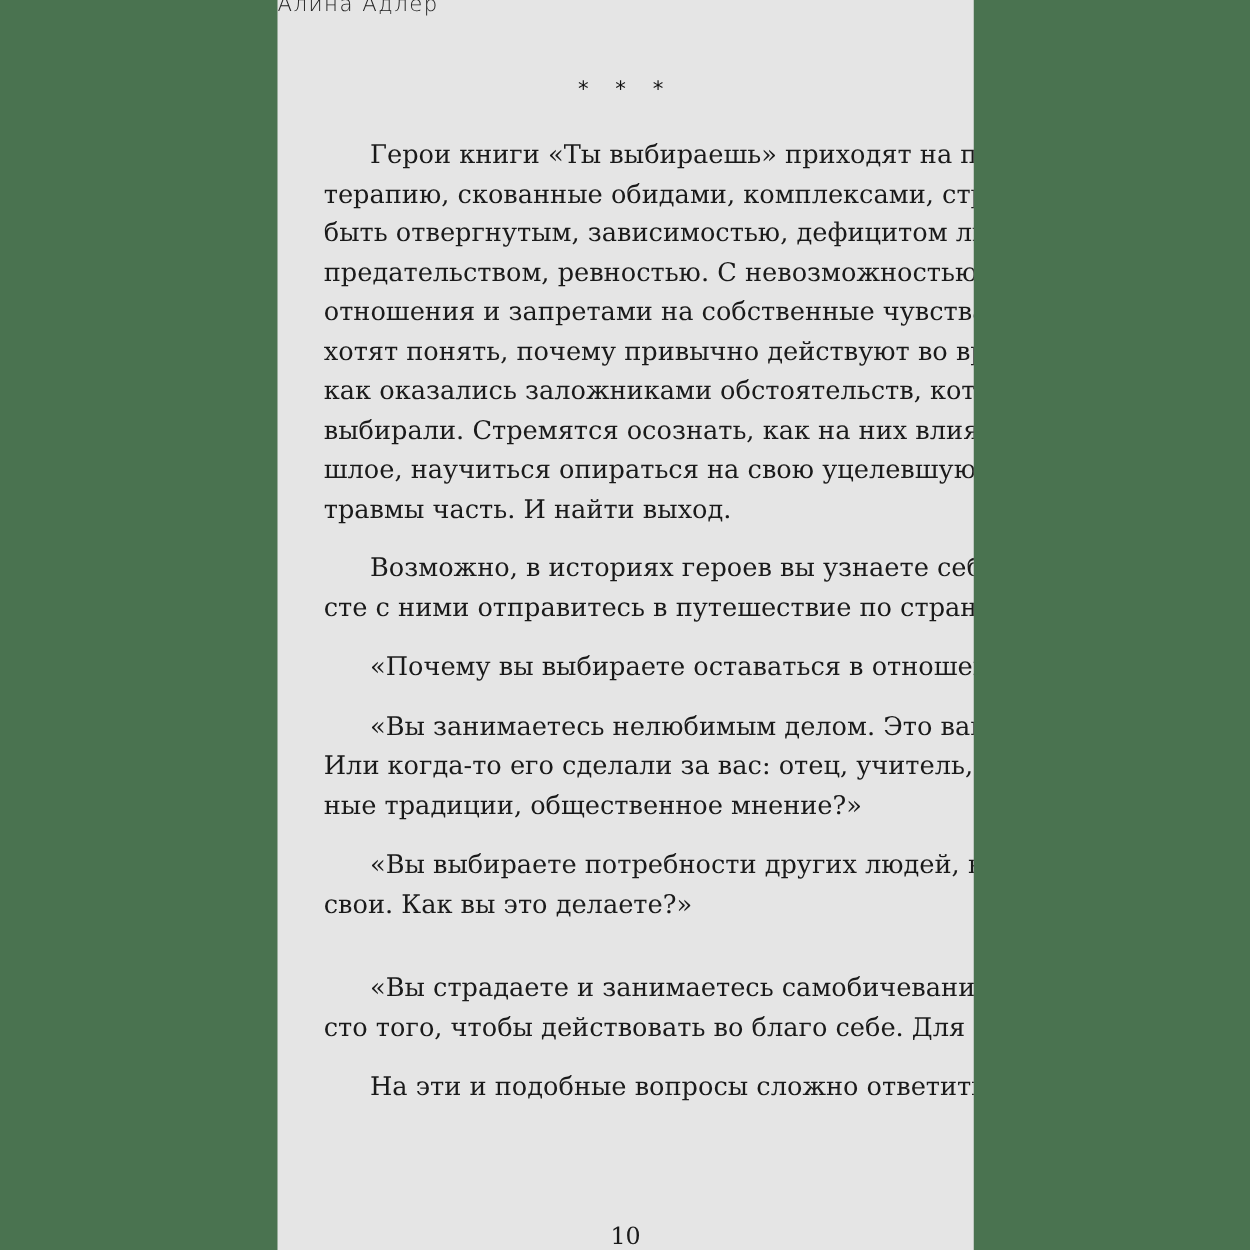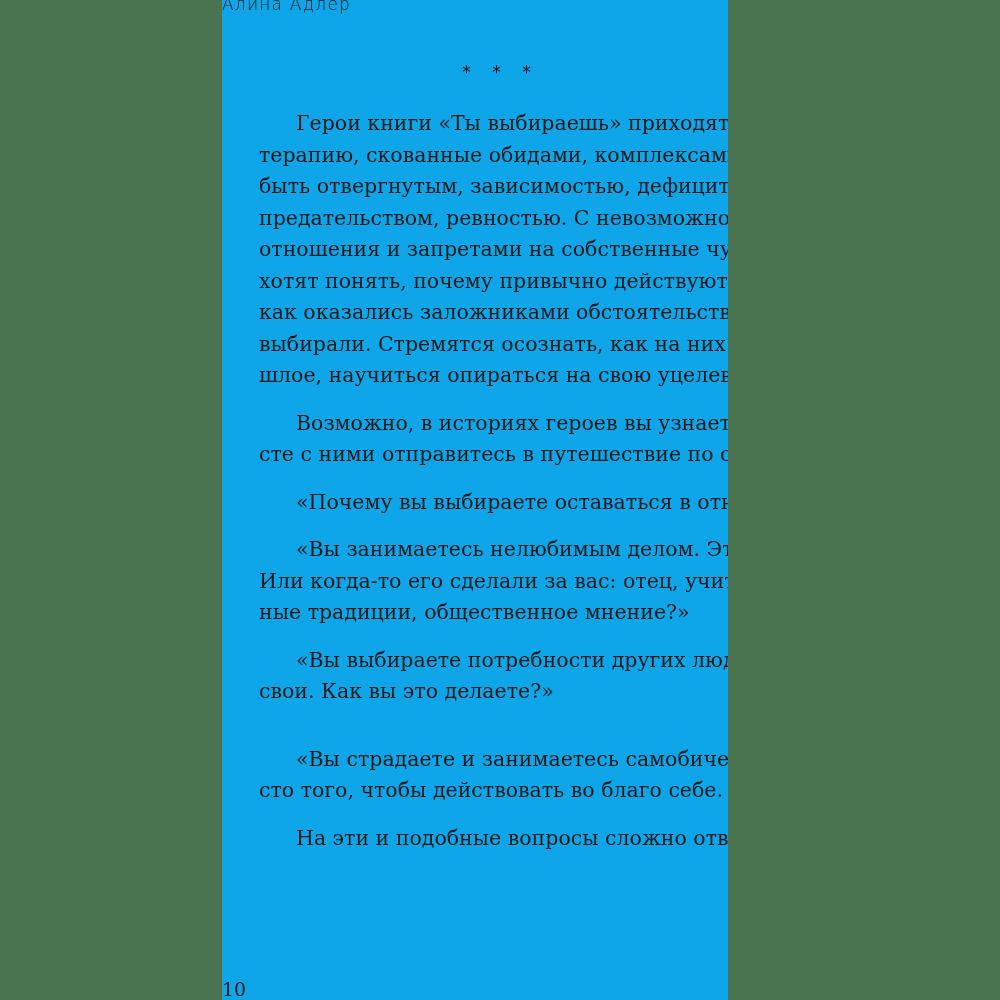--- a/index.html
+++ b/index.html
@@ -10,23 +10,23 @@
       overflow: hidden;
     }
     body {
       background: #4a7350;
       position: relative;
     }
     .page {
       position: absolute;
       left: 222px;
       top: 0;
-      width: 506px;
+      width: 557px;
       height: 1000px;
-      background: #0ea5e9;
+      background: #e5e5e5;
       overflow: hidden;
     }
     .running-head {
       position: absolute;
       left: 0;
       top: -6px;
       font-family: "DejaVu Sans", sans-serif;
       font-size: 17px;
       letter-spacing: 1.2px;
       color: #222;
@@ -72,20 +72,21 @@
     .line.first {
       padding-left: 37px;
     }
     .gap { height: 16px; }
     .gap-big { height: 36px; }
     .page-number {
       position: absolute;
       left: 0;
       width: 557px;
       top: 978px;
+      text-align: center;
       font-family: "DejaVu Serif", serif;
       font-size: 19px;
       color: #1a1a1a;
     }
   </style>
 </head>
 <body>
 
 <div class="page">
   <div class="running-head">Алина Адлер</div>
@@ -96,20 +97,21 @@
     <div class="para">
       <span class="line first">Герои книги «Ты выбираешь» приходят на психо-</span>
       <span class="line">терапию, скованные обидами, комплексами, страхом</span>
       <span class="line">быть отвергнутым, зависимостью, дефицитом любви,</span>
       <span class="line">предательством, ревностью. С невозможностью строить</span>
       <span class="line">отношения и запретами на собственные чувства. Они</span>
       <span class="line">хотят понять, почему привычно действуют во вред себе,</span>
       <span class="line">как оказались заложниками обстоятельств, которые не</span>
       <span class="line">выбирали. Стремятся осознать, как на них влияет про-</span>
       <span class="line">шлое, научиться опираться на свою уцелевшую после</span>
+      <span class="line last">травмы часть. И найти выход.</span>
     </div>
     <div class="gap"></div>
 
     <div class="para">
       <span class="line first">Возможно, в историях героев вы узнаете себя и вме-</span>
       <span class="line">сте с ними отправитесь в путешествие по страницам</span>
     </div>
     <div class="gap"></div>
 
     <div class="para">

